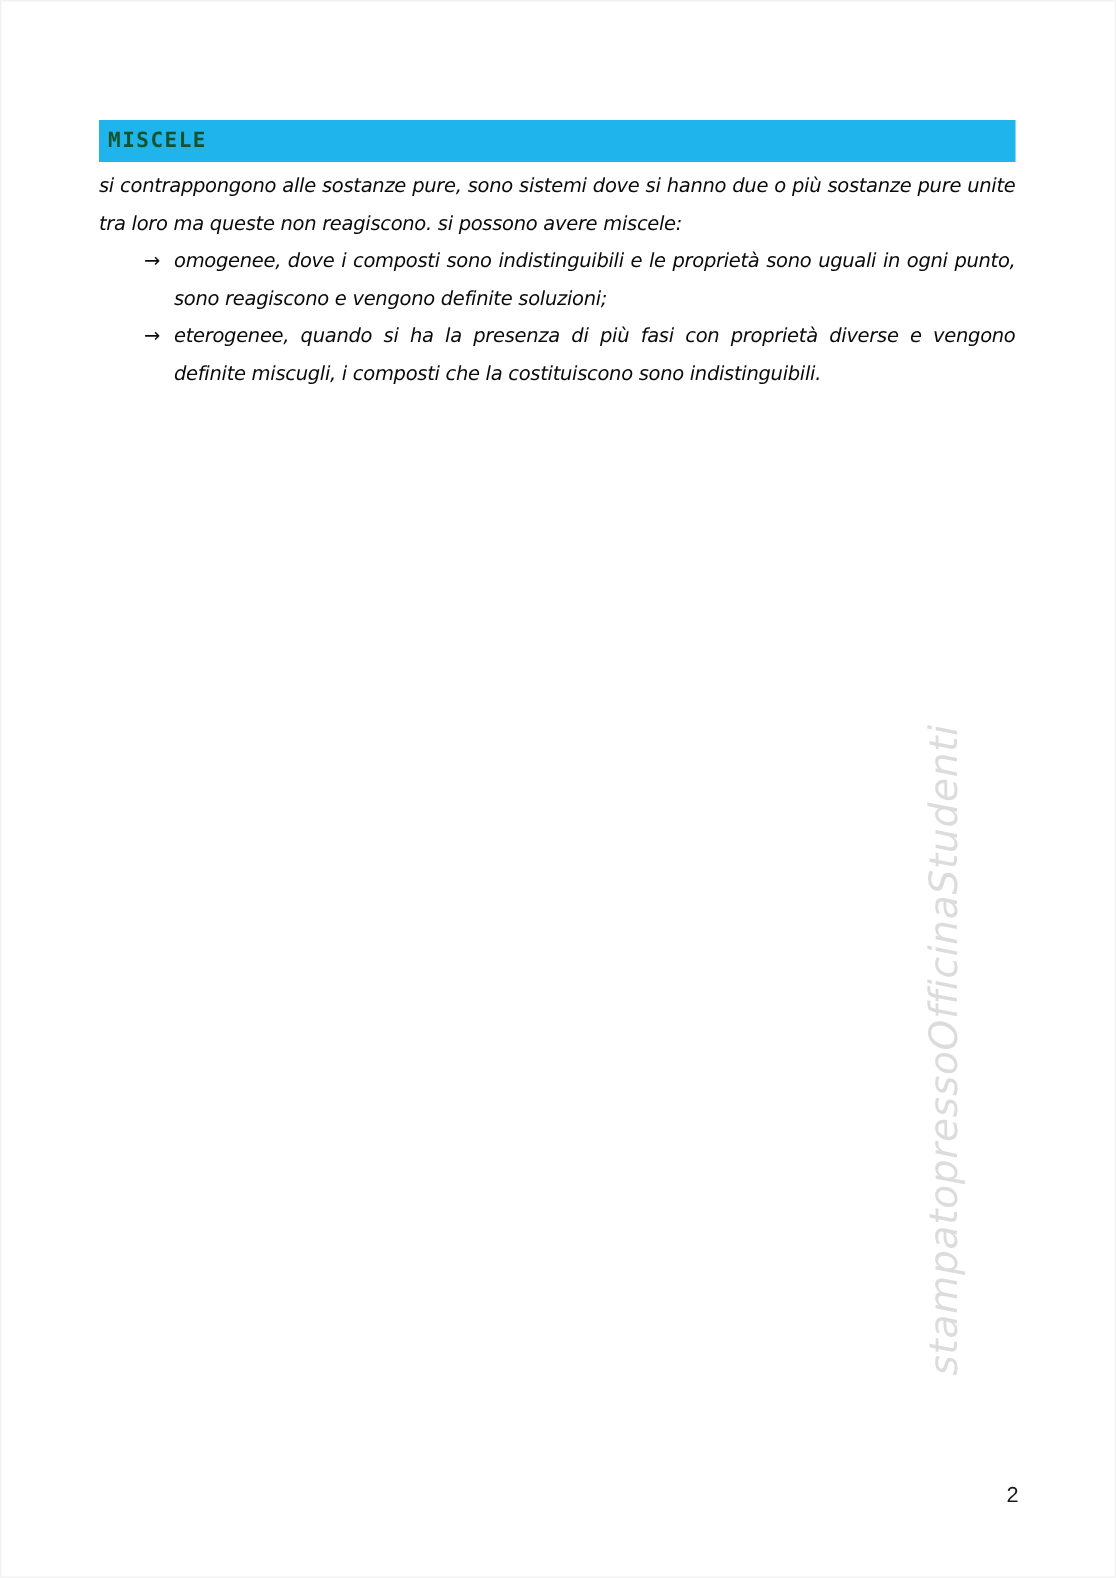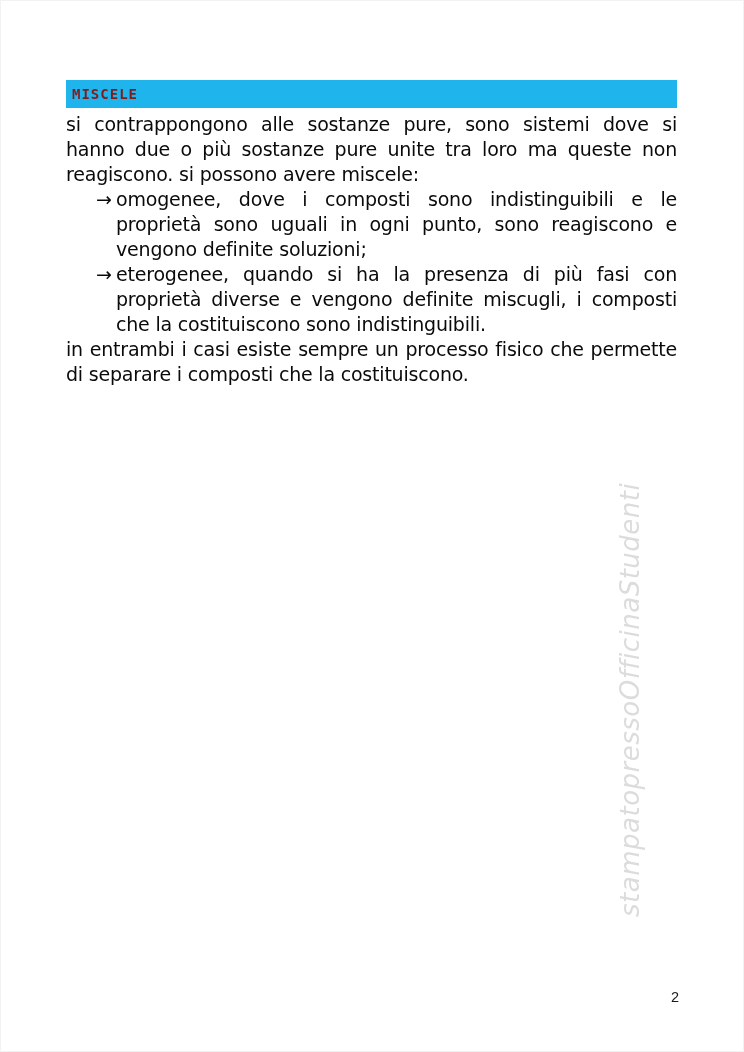--- a/index.html
+++ b/index.html
@@ -30,27 +30,28 @@
     align-items: center;
     padding-left: 6px;
     box-sizing: border-box;
     margin-bottom: 4px;
   }
   .section-header-title {
     font-family: "DejaVu Sans Mono", monospace;
     font-weight: bold;
     font-size: 14px;
     letter-spacing: 1px;
-    color: #7f1d1d;
+    color: #14532d;
   }
   .body-text {
-    font-size: 19px;
+    font-size: 13px;
     line-height: 25px;
     color: #0a0a0a;
     letter-spacing: -0.2px;
+    font-style: italic;
   }
   .para {
     margin: 0;
     text-align: justify;
   }
   .bullet {
     display: flex;
     align-items: flex-start;
   }
   .bullet-marker {
@@ -103,21 +104,20 @@
       <div class="bullet">
         <span class="bullet-marker">→</span>
         <p class="bullet-text">omogenee, dove i composti sono indistinguibili e le proprietà sono uguali in ogni punto, sono reagiscono e vengono definite soluzioni;</p>
       </div>
 
       <div class="bullet">
         <span class="bullet-marker">→</span>
         <p class="bullet-text">eterogenee, quando si ha la presenza di più fasi con proprietà diverse e vengono definite miscugli, i composti che la costituiscono sono indistinguibili.</p>
       </div>
 
-      <p class="para">in entrambi i casi esiste sempre un processo fisico che permette di separare i composti che la costituiscono.</p>
 
     </div>
   </div>
 
   <div class="watermark" style="color: rgb(220, 220, 220);">stampatopressoOfficinaStudenti</div>
 
   <div class="page-number">2</div>
 
 </div>
 

